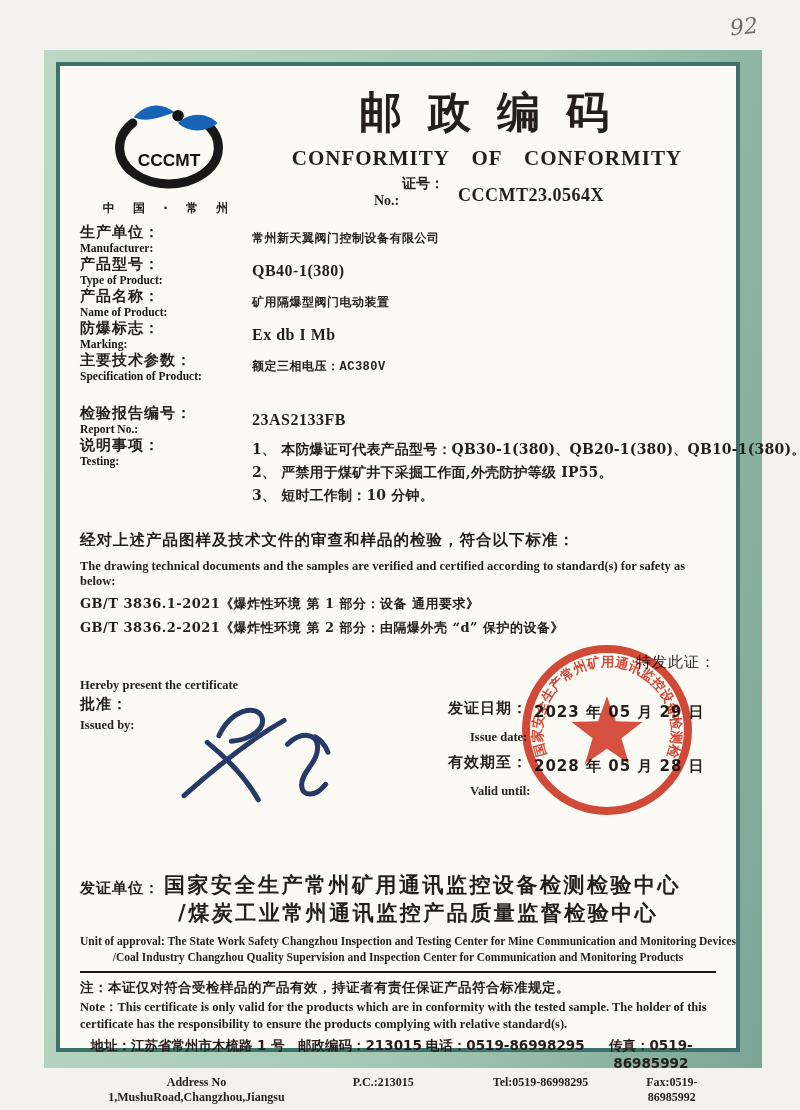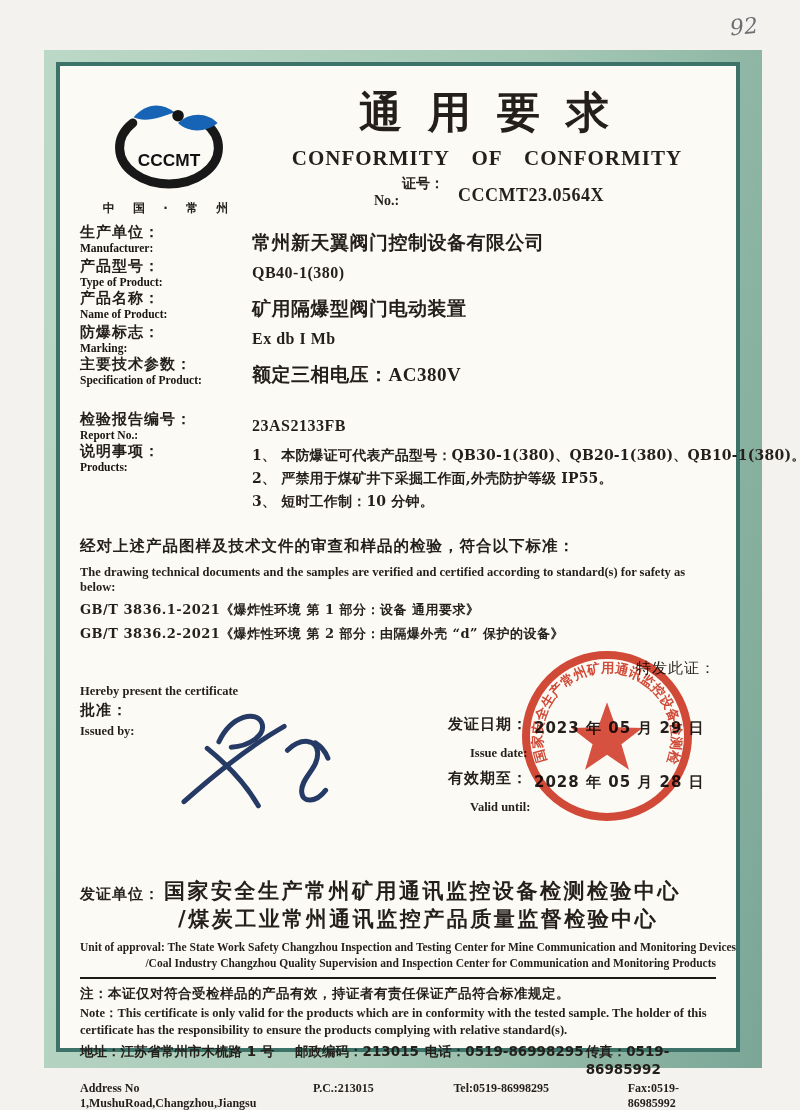--- a/index.html
+++ b/index.html
@@ -27,65 +27,65 @@
   .certno-cn { font-size:14px; font-weight:bold;margin-left:32px; }
   .certno-en { font-family:"Liberation Serif", serif; font-size:14px; font-weight:bold; padding-left:4px;}
   .certno-value { font-family:"Liberation Serif", serif; font-size:18px; font-weight:bold; letter-spacing:.5px; padding-top:6px; }
 
   
   .fields { margin-top:6px; }
   .field { display:flex; margin-bottom:1px; }
   .labels { width:172px; flex:none; }
   .lab-cn { font-size:15px; font-weight:bold; letter-spacing:1px; }
   .lab-en { font-family:"Liberation Serif", serif; font-size:11.5px; font-weight:bold; color:#17130f; }
-  .val { font-size:19px; font-weight:bold; padding-top:7px; letter-spacing:.5px;
-         font-family:Liberation Serif, serif; }
+  .val { font-size:12px; font-weight:bold; padding-top:7px; letter-spacing:.5px;
+         font-family:Liberation Mono, monospace; }
   .val.latin { font-family:"Liberation Serif", serif; font-size:16px; }
 
   .report-block { margin-top:22px; }
   .remarks-items { padding-top:5px; }
   .remarks-items div { font-size:14px; font-weight:bold; font-family:"DejaVu Serif", serif;
                        margin-bottom:5px; letter-spacing:.2px; white-space:nowrap; }
 
   .standards { margin-top:20px; }
   .std-cn { font-size:15.5px; font-weight:bold; letter-spacing:1px; }
   .std-en { font-family:"Liberation Serif", serif; font-size:12.5px; font-weight:bold; margin-top:8px; }
   .std-item { font-size:13px; font-weight:bold; font-family:"DejaVu Serif", serif; margin-top:6px; letter-spacing:.5px;}
 
   
   .issue-section { position:relative; height:218px; margin-top:16px; }
   .present-cn { font-size:15px; font-weight:normal; letter-spacing:1px;text-align:right; }
   .present-en { font-family:"Liberation Serif", serif; font-size:12.5px; font-weight:bold; margin-top:6px; }
   .approve-cn { font-size:15px; font-weight:bold; letter-spacing:1px; margin-top:2px; }
   .approve-en { font-family:"Liberation Serif", serif; font-size:12.5px; font-weight:bold; margin-top:4px; }
   .signature { position:absolute; left:88px; top:42px; transform:rotate(-3deg); }
-  .dates { position:absolute; left:368px; top:56px; width:300px; }
+  .dates { position:absolute; left:368px; top:46px; width:300px; }
   .date-row { display:flex; }
   .date-lab { font-size:15px; font-weight:bold; letter-spacing:1px; flex:none; }
   .date-val { font-size:15px; font-weight:bold; padding-left:6px; padding-top:4px; white-space:nowrap; letter-spacing:1px;}
   .date-en { font-family:"Liberation Serif", serif; font-size:12.5px; font-weight:bold; margin:8px 0 8px 22px; }
   .stamp { position:absolute; left:438px; top:-12px; mix-blend-mode:multiply; opacity:.92; }
 
   
   .unit-section { margin-top:0px; }
   .unit-row { display:flex; }
   .unit-lab { font-size:15px; font-weight:bold; flex:none; padding-top:8px; letter-spacing:1px;}
   .unit-lines { padding-left:4px; }
   .unit-line1, .unit-line2 { font-size:21px; font-weight:bold; letter-spacing:2.5px; white-space:nowrap; }
   .unit-line2 { padding-left:14px; }
-  .unit-en { font-family:"Liberation Serif", serif; font-size:11.5px; font-weight:bold; text-align:right;
+  .unit-en { font-family:"Liberation Serif", serif; font-size:11.5px; font-weight:bold; text-align:center;
              margin-top:4px; white-space:nowrap; }
   .unit-en.first { margin-top:8px; }
   .divider { border-top:2px solid #1d1b18; margin-top:8px; }
 
   
   .footer { margin-top:6px; }
   .foot-cn { font-size:13.5px; font-weight:bold; letter-spacing:.5px; }
   .foot-en { font-family:"Liberation Serif", serif; font-size:12.5px; font-weight:bold; line-height:1.35; margin-top:2px;}
-  .addr-row { display:flex; margin-top:4px; }
+  .addr-row { display:flex; margin-top:4px;text-align:center; }
   .addr-row > div { font-size:13.5px; font-weight:bold; }
   .addr-row.en > div { font-family:"Liberation Serif", serif; font-size:12px; }
   .a1 { width:262px; } .a2 { width:158px; } .a3 { width:196px; }
 </style>
 </head>
 <body>
 
 <div class="page">
   <div class="handwritten">92</div>
 
@@ -98,21 +98,21 @@
             <svg width="140" height="104" viewBox="0 0 170 126">
               <path d="M 129,40 A 60,44 0 1 1 41,40" fill="none" stroke="#181818" stroke-width="11" stroke-linecap="round"></path>
               <path d="M 42,33 C 56,16 76,14 92,27 C 76,33 56,40 42,33 Z" fill="#1763b5"></path>
               <path d="M 96,40 C 110,26 132,27 144,40 C 130,52 108,52 96,40 Z" fill="#1763b5"></path>
               <circle cx="96" cy="31" r="7" fill="#141414"></circle>
               <text x="85" y="92" text-anchor="middle" font-size="21" font-weight="bold" font-family="Liberation Sans, sans-serif" fill="#111">CCCMT</text>
             </svg>
             <div class="logo-sub">中 国 · 常 州</div>
           </div>
           <div class="title-box">
-            <div class="title-cn">通用要求</div>
+            <div class="title-cn">邮政编码</div>
             <div class="title-en">CONFORMITY OF CONFORMITY</div>
             <div class="certno-row">
               <div class="certno-labels">
                 <div class="certno-cn">证号：</div>
                 <div class="certno-en">No.:</div>
               </div>
               <div class="certno-value">CCCMT23.0564X</div>
             </div>
           </div>
         </div>
@@ -159,21 +159,21 @@
           <div class="field">
             <div class="labels">
               <div class="lab-cn">检验报告编号：</div>
               <div class="lab-en">Report No.:</div>
             </div>
             <div class="val latin">23AS2133FB</div>
           </div>
           <div class="field">
             <div class="labels">
               <div class="lab-cn">说明事项：</div>
-              <div class="lab-en">Products:</div>
+              <div class="lab-en">Testing:</div>
             </div>
             <div class="remarks-items">
               <div>1、 本防爆证可代表产品型号：QB30-1(380)、QB20-1(380)、QB10-1(380)。</div>
               <div>2、 严禁用于煤矿井下采掘工作面,外壳防护等级 IP55。</div>
               <div>3、 短时工作制：10 分钟。</div>
             </div>
           </div>
         </div>
 
         <div class="standards">

